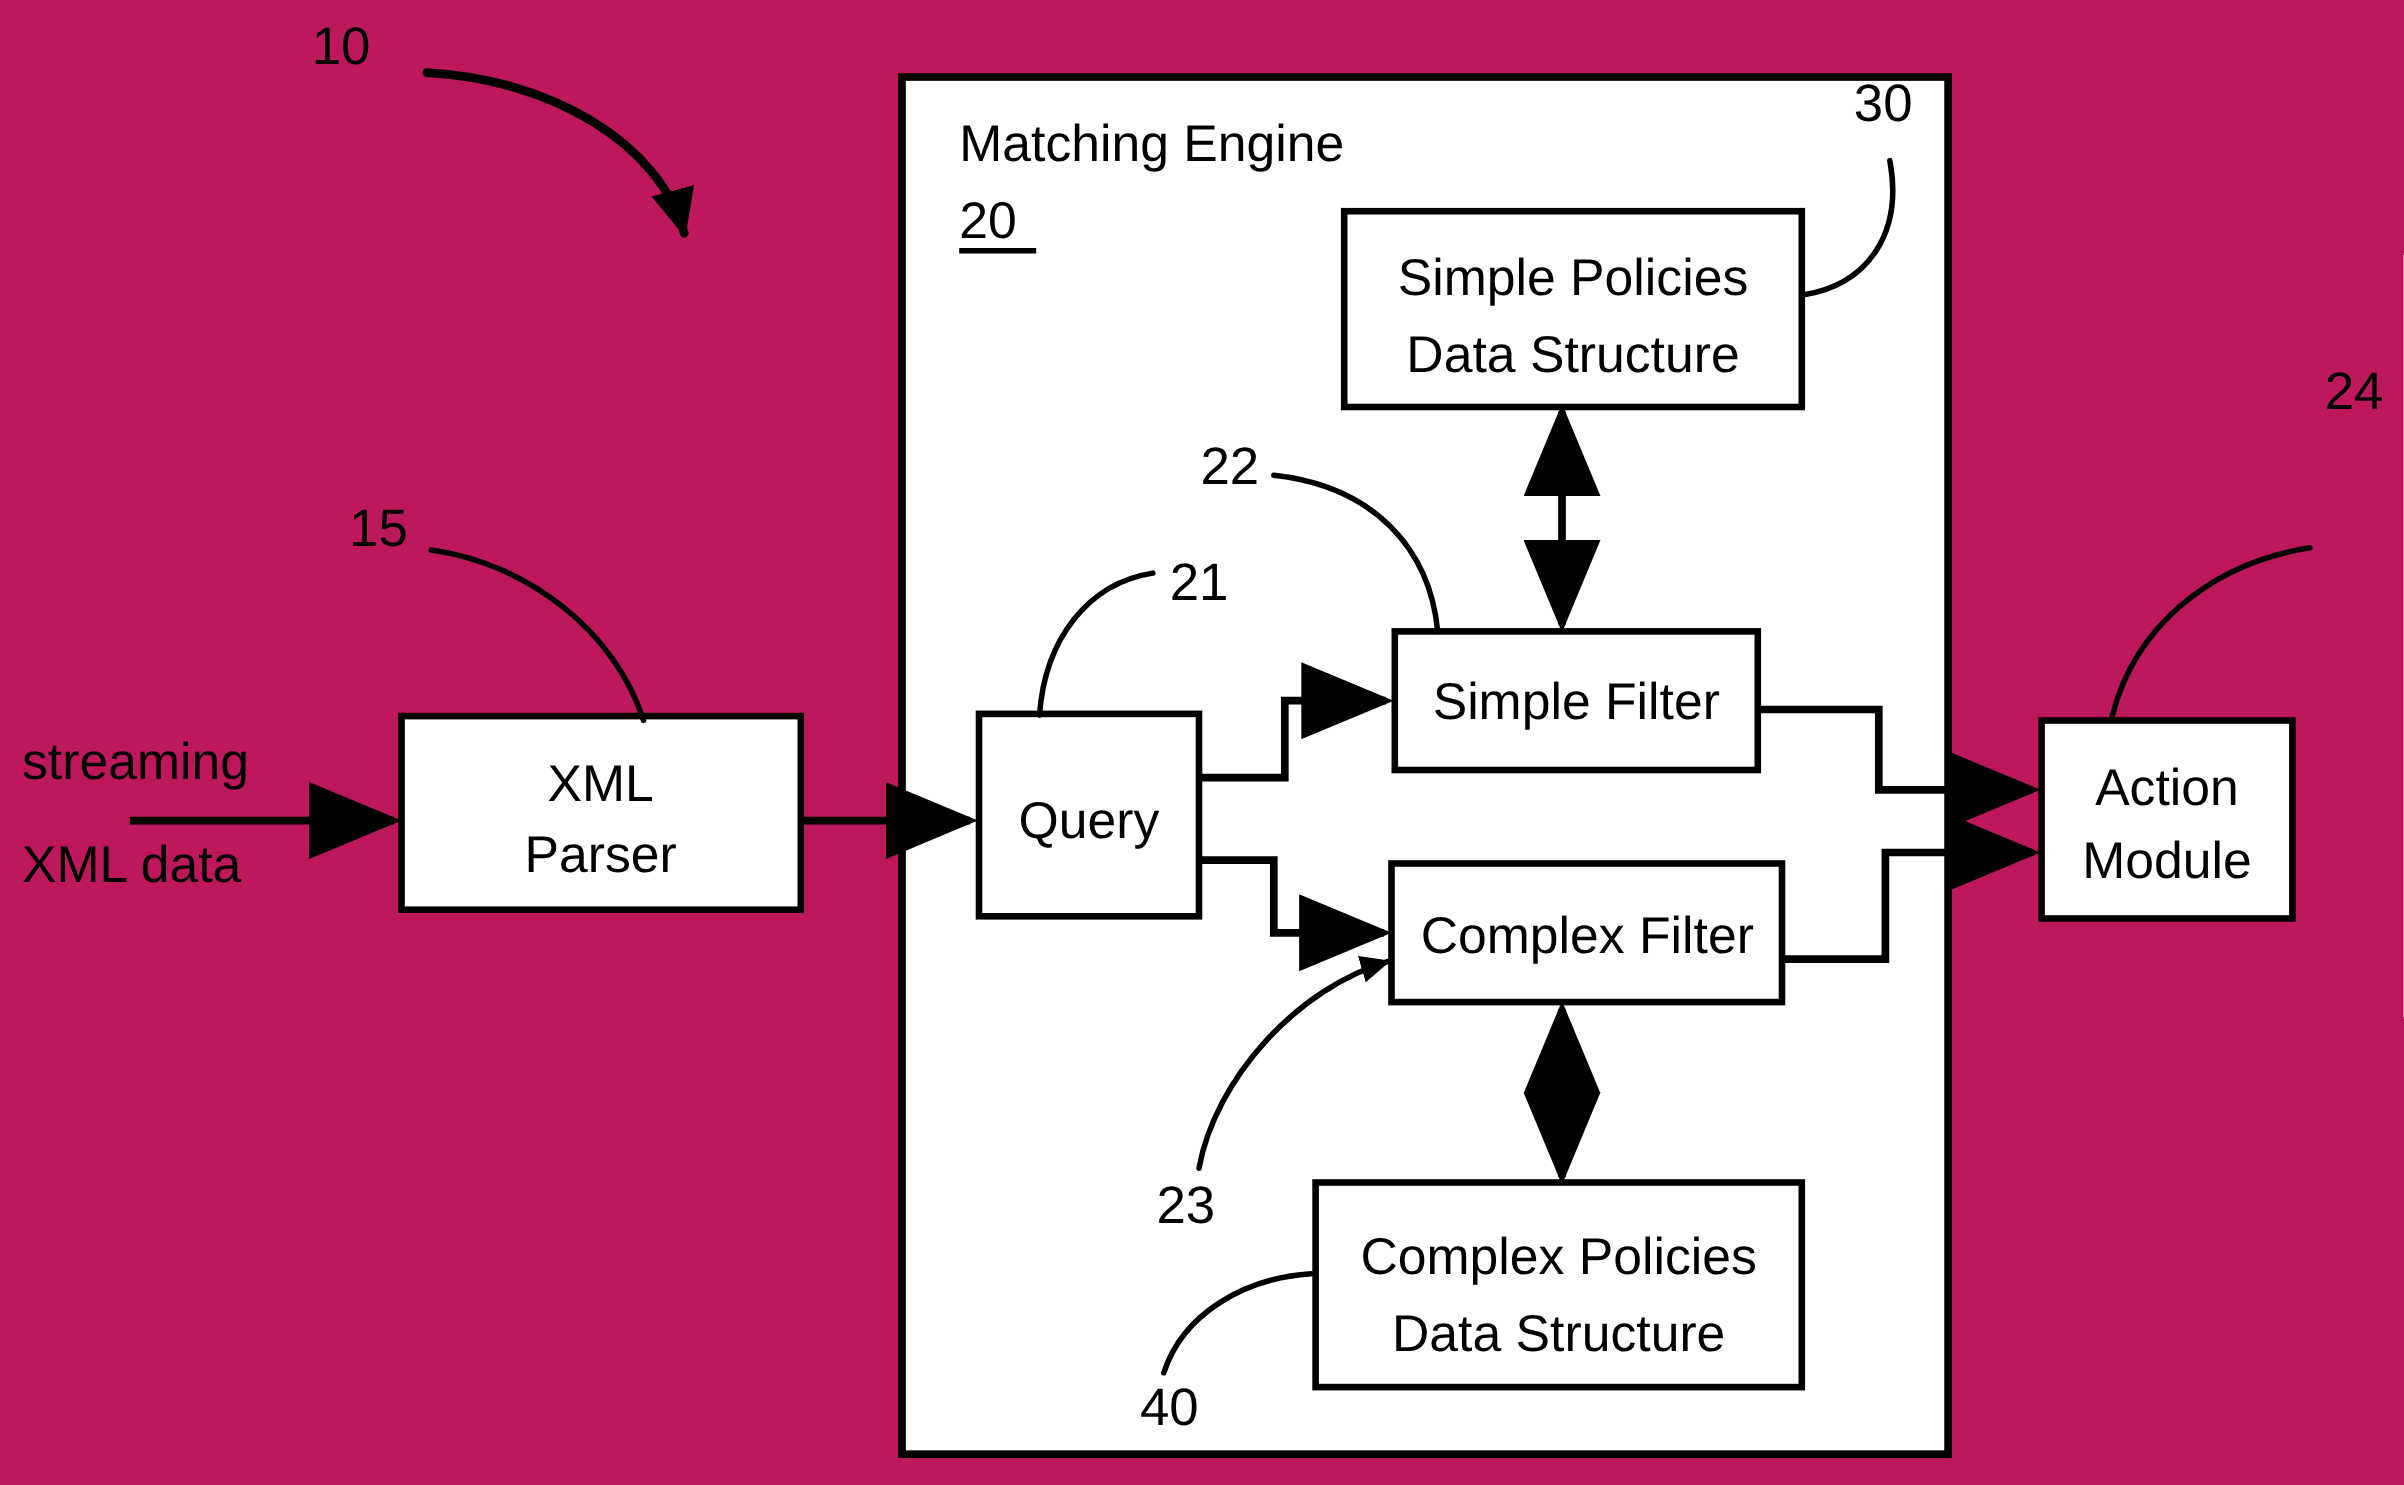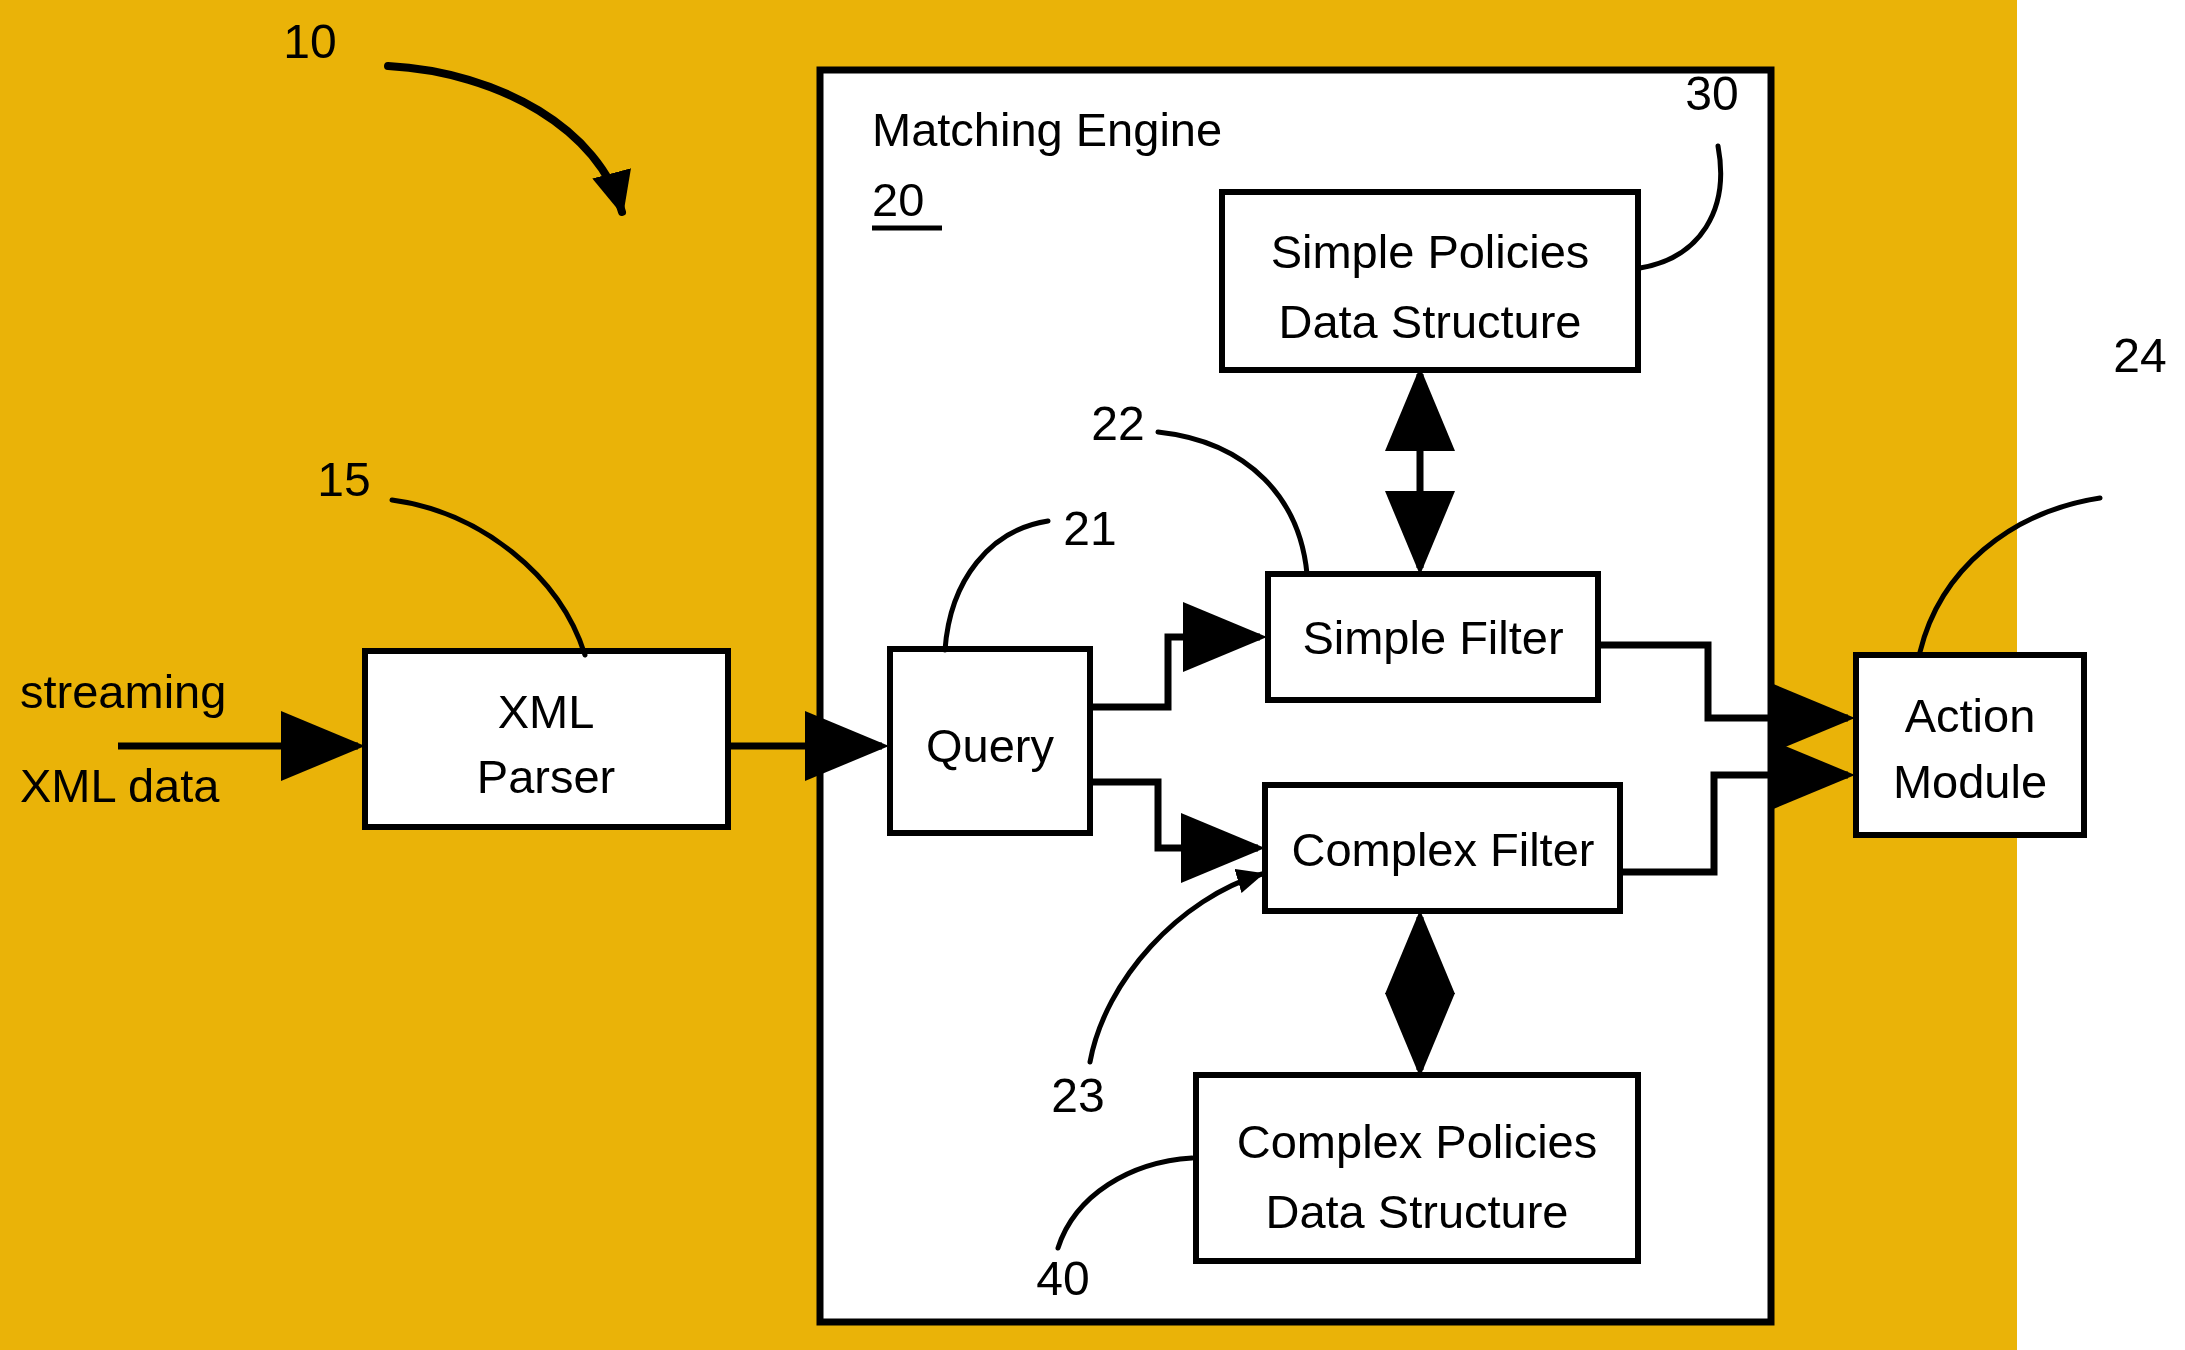--- a/index.html
+++ b/index.html
@@ -8,23 +8,23 @@
     background: #ffffff;
   }
   body {
     width: 2185px;
     height: 1350px;
     overflow: hidden;
     font-family: "Liberation Sans", sans-serif;
   }
   #diagram-root {
     position: relative;
-    width: 2017px;
+    width: 2185px;
     height: 1350px;
-    background: #eab308;
+    background: #be185d;
     text-align: right;
   }
   svg#figure {
     position: absolute;
     top: 0;
     left: 0;
     width: 2185px;
     height: 1350px;
     display: block;
   }

